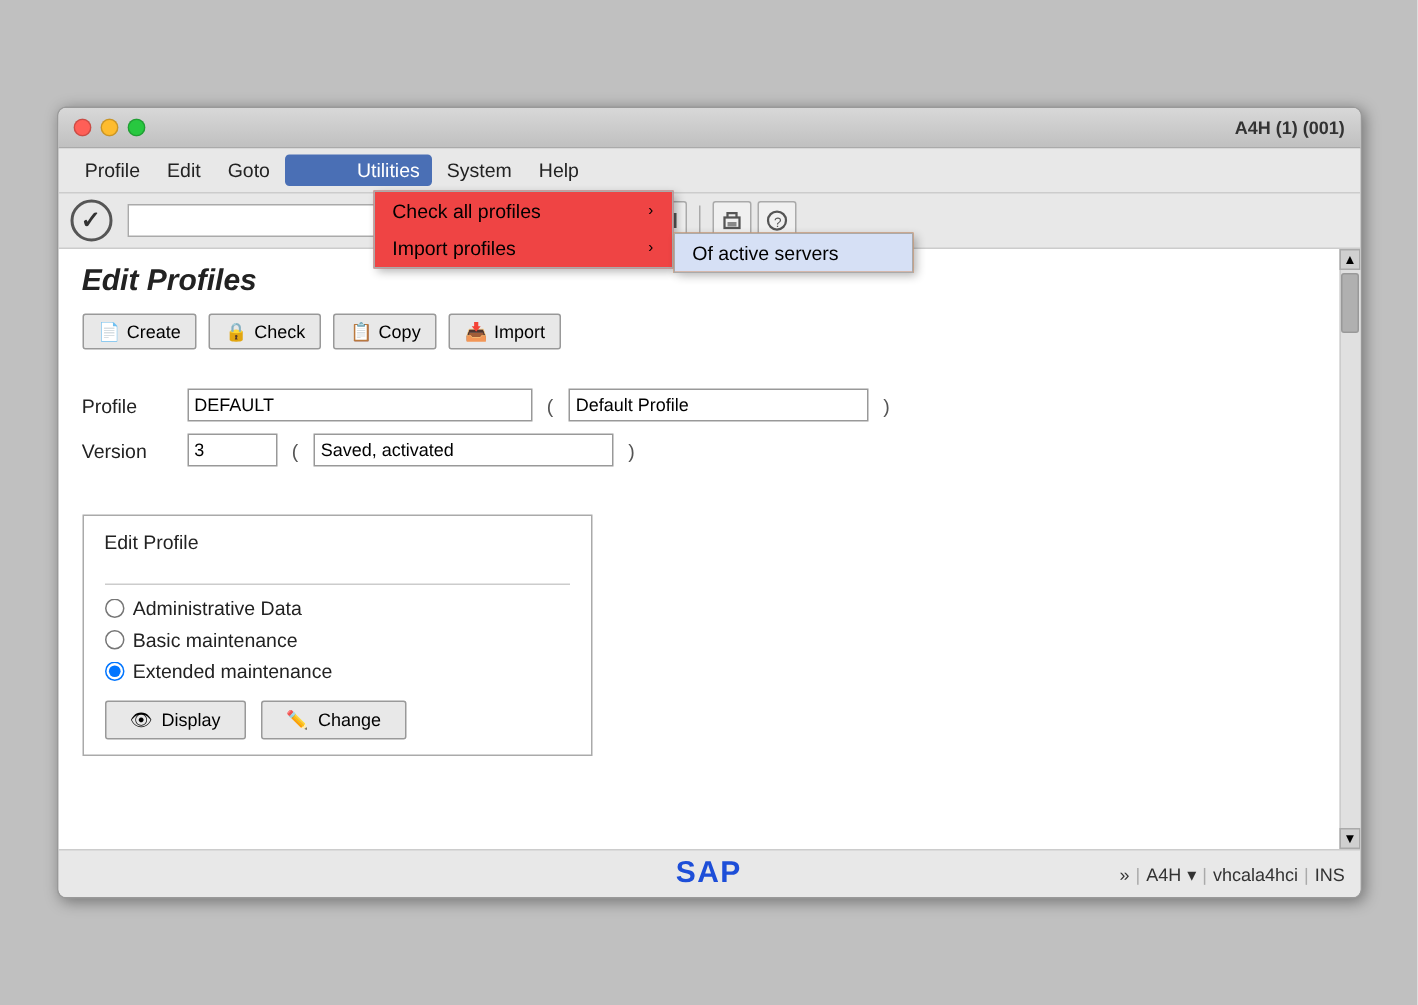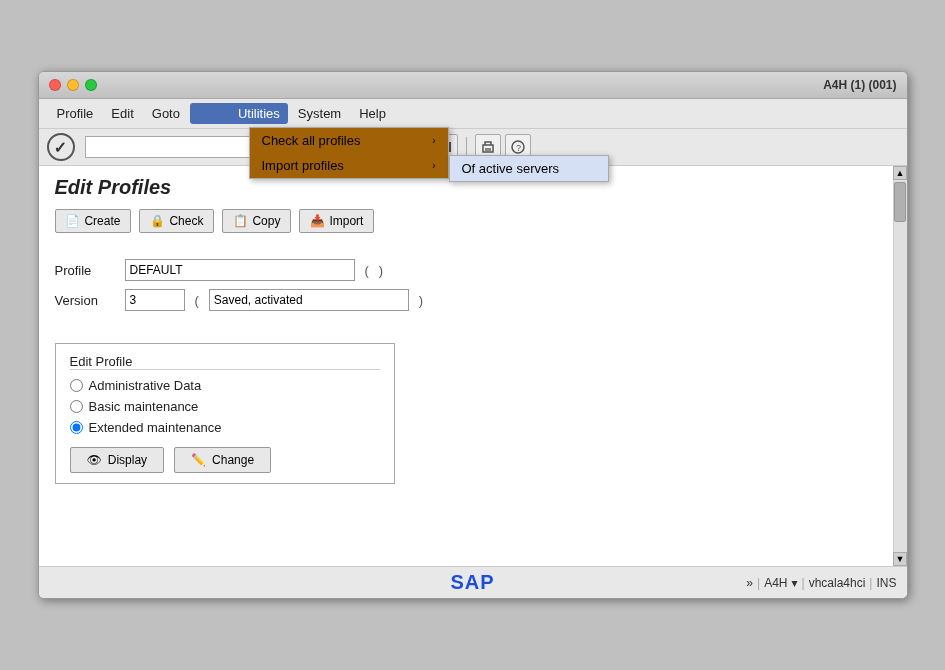--- a/index.html
+++ b/index.html
@@ -72,21 +72,21 @@
       padding-left: 48px;
     }
     
     .dropdown-container {
       position: absolute;
       top: 28px;
       left: 210px;
       z-index: 100;
     }
     .dropdown-menu {
-      background: #a16207;
+      background: #ef4444;
       border: 1px solid #aaa;
       box-shadow: 2px 2px 6px rgba(0,0,0,0.3);
       min-width: 200px;
     }
     .dropdown-item {
       padding: 5px 12px;
       cursor: pointer;
       display: flex;
       justify-content: space-between;
       align-items: center;
@@ -229,21 +229,21 @@
       padding: 10px 14px;
       margin-top: 14px;
       width: 340px;
     }
     .edit-profile-title {
       font-size: 13px;
       font-weight: normal;
       color: #222;
       margin-bottom: 8px;
       border-bottom: 1px solid #ccc;
-      padding-bottom: 0;
+      padding-bottom: 20px;
     }
     .radio-group {
       display: flex;
       flex-direction: column;
       gap: 6px;
       margin-bottom: 12px;
     }
     .radio-item {
       display: flex;
       align-items: center;
@@ -445,20 +445,21 @@
           <span>📥</span>
           <span>Import</span>
         </button>
       </div>
 
       <div class="form-area">
         <div class="form-row">
           <span class="form-label">Profile</span>
           <input class="form-input form-input-wide" type="text" value="DEFAULT" style="">
           <span class="form-paren">(</span>
+          <input class="form-desc-input" type="text" value="Default Profile" style="">
           <span class="form-paren">)</span>
         </div>
         <div class="form-row">
           <span class="form-label">Version</span>
           <input class="form-input form-input-narrow" type="text" value="3" style="">
           <span class="form-paren">(</span>
           <input class="form-desc-input" type="text" value="Saved, activated" style="">
           <span class="form-paren">)</span>
         </div>
       </div>

